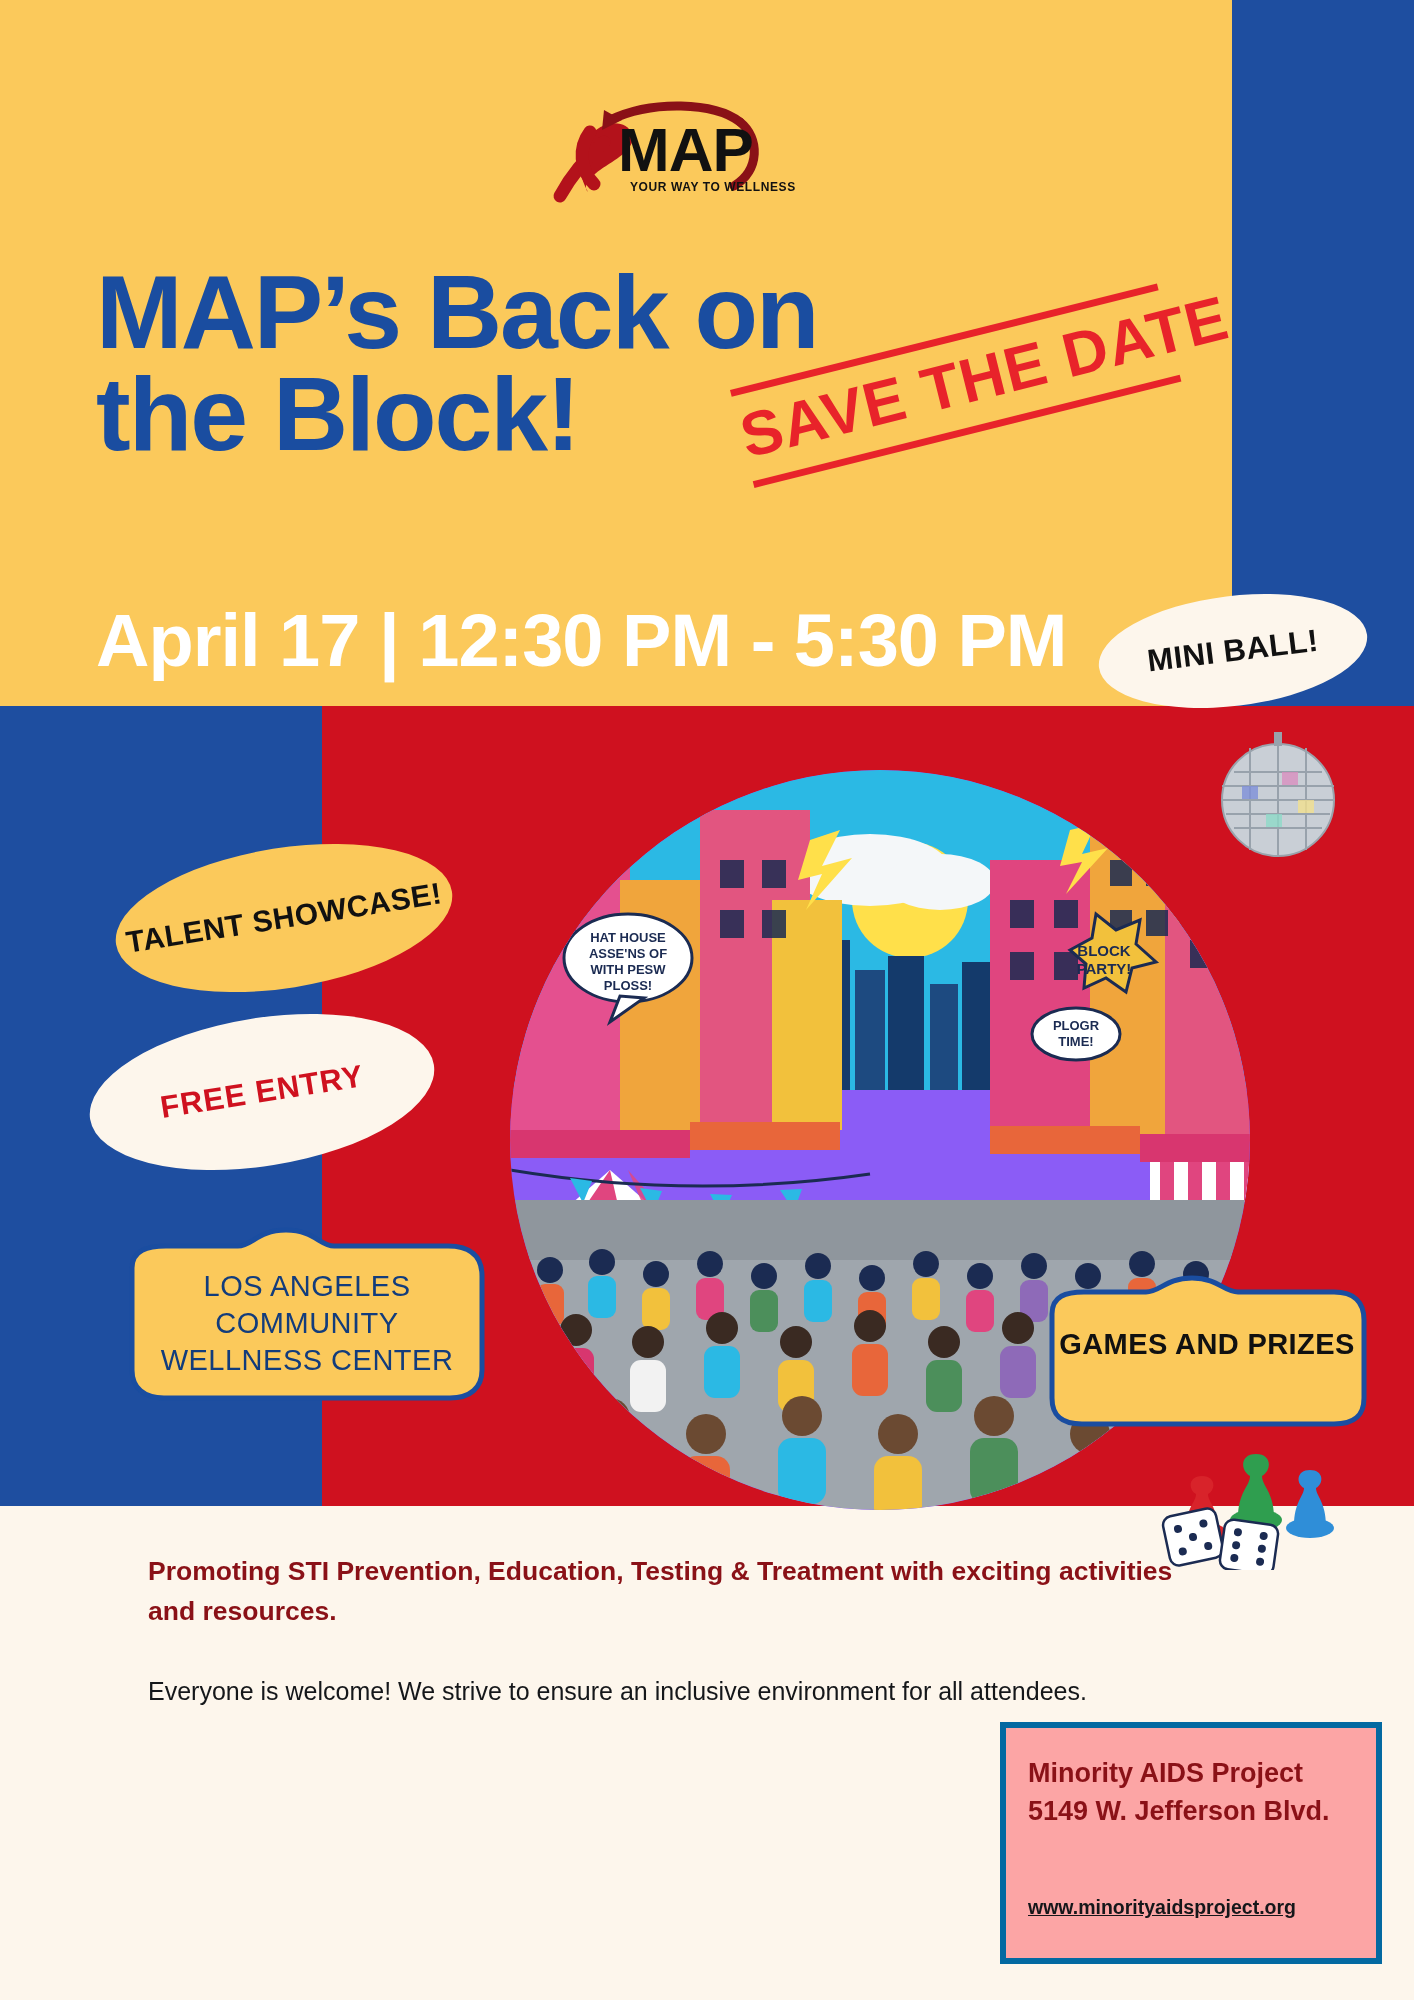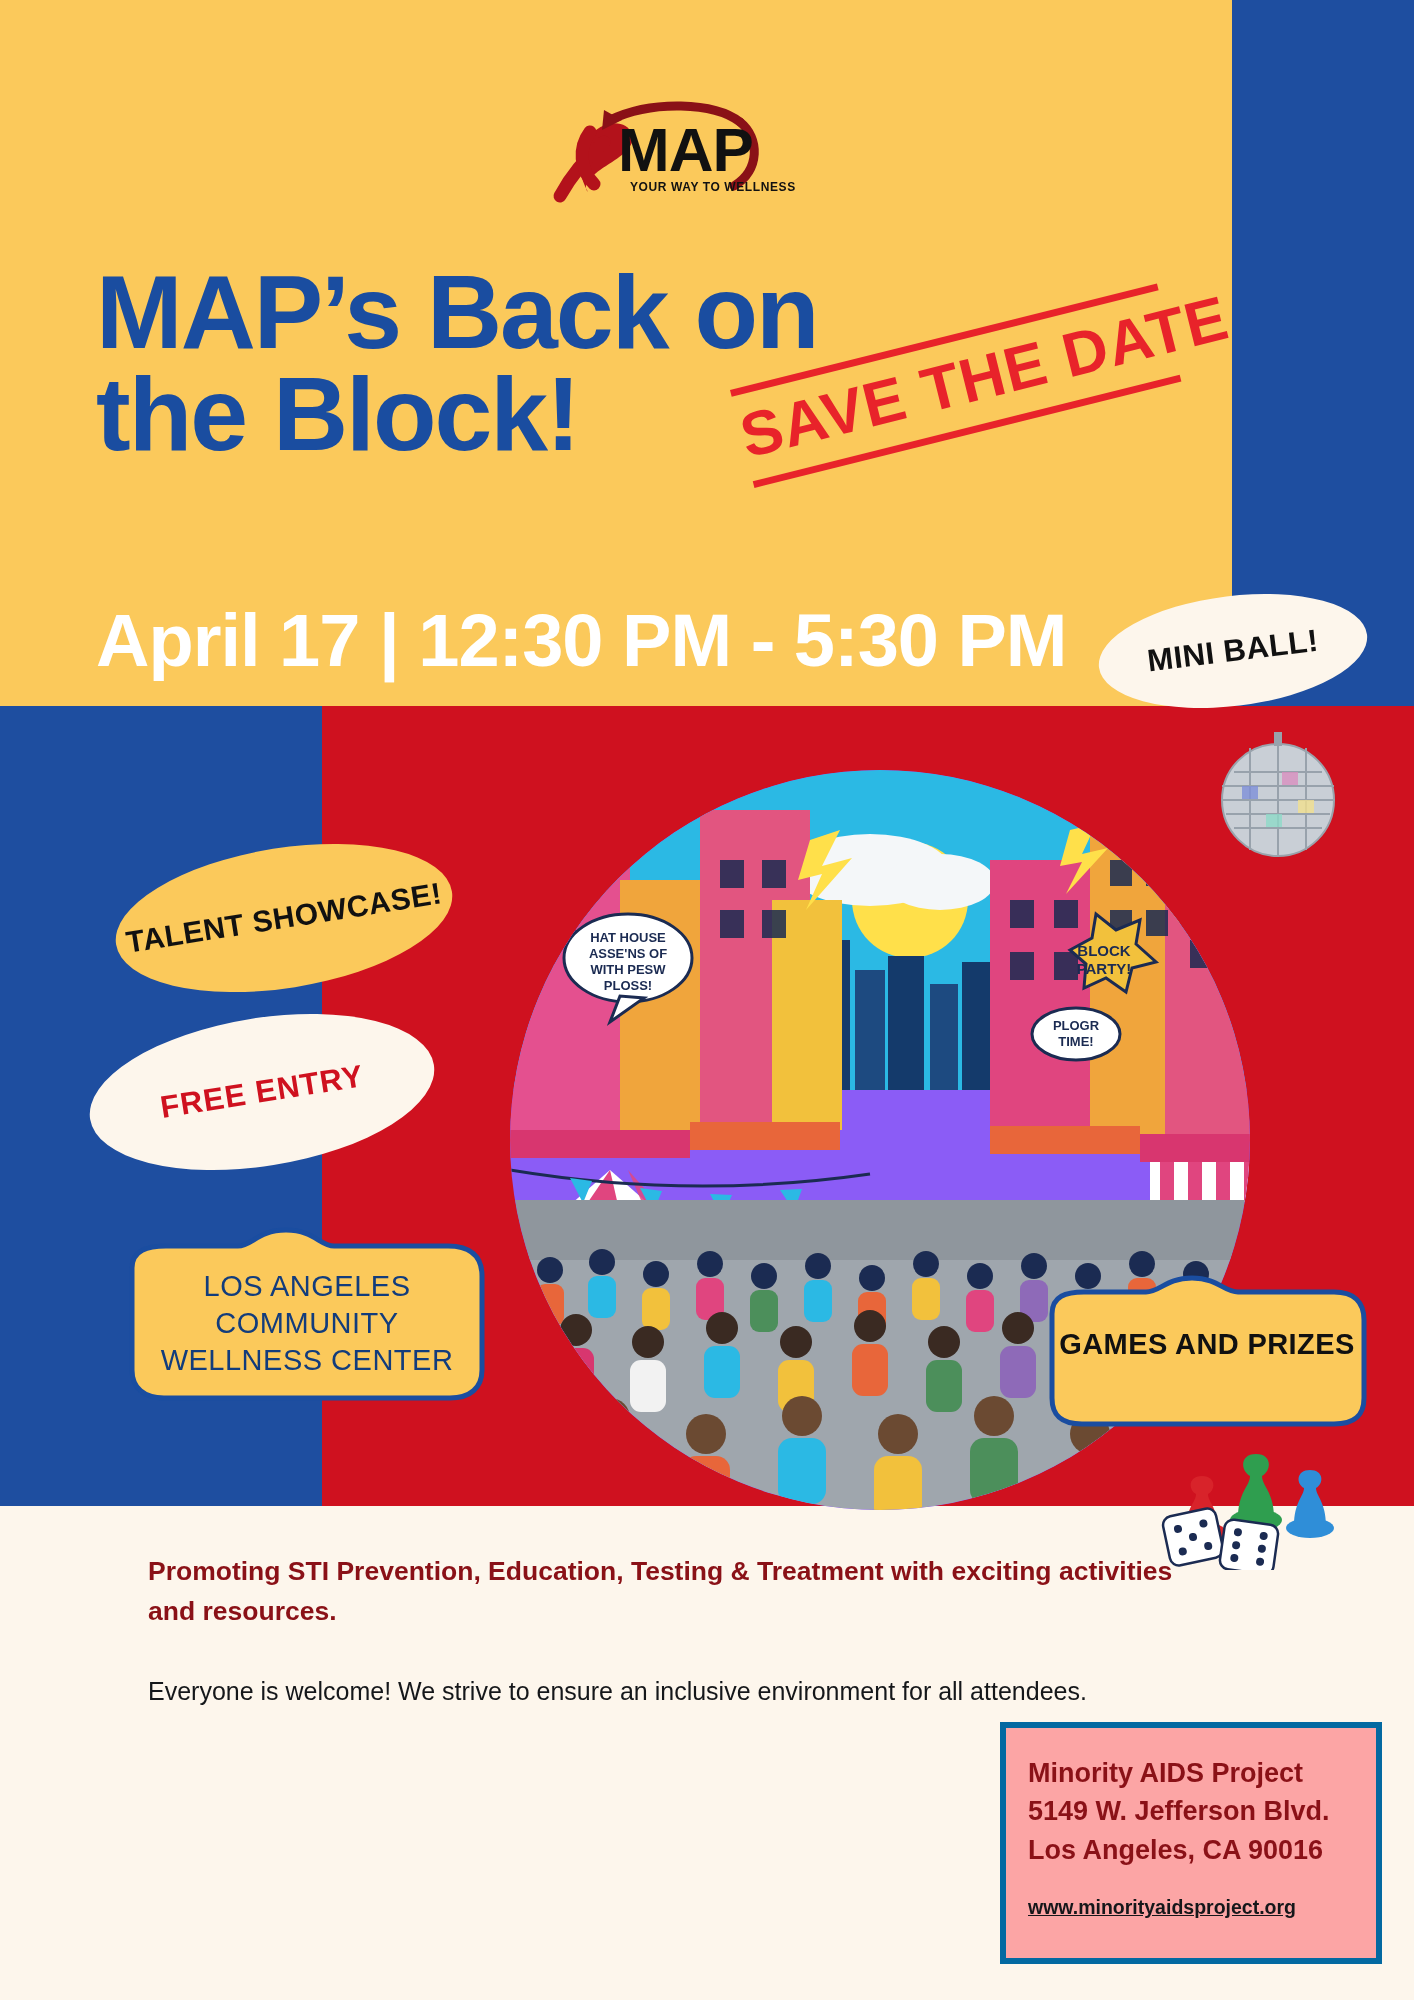--- a/index.html
+++ b/index.html
@@ -551,18 +551,17 @@
     </g>
   </svg>
 
   <div class="promo">Promoting STI Prevention, Education, Testing &amp; Treatment with exciting activities and resources.</div>
   <div class="welcome">Everyone is welcome! We strive to ensure an inclusive environment for all attendees.</div>
 
   <div class="address-box">
     <div class="org">
       <div>Minority AIDS Project</div>
       <div>5149 W. Jefferson Blvd.</div>
-      <div>Los Angeles, CA 90016</div>
     </div>
     <div class="web">www.minorityaidsproject.org</div>
   </div>
 
 </div>
 
 </body></html>

